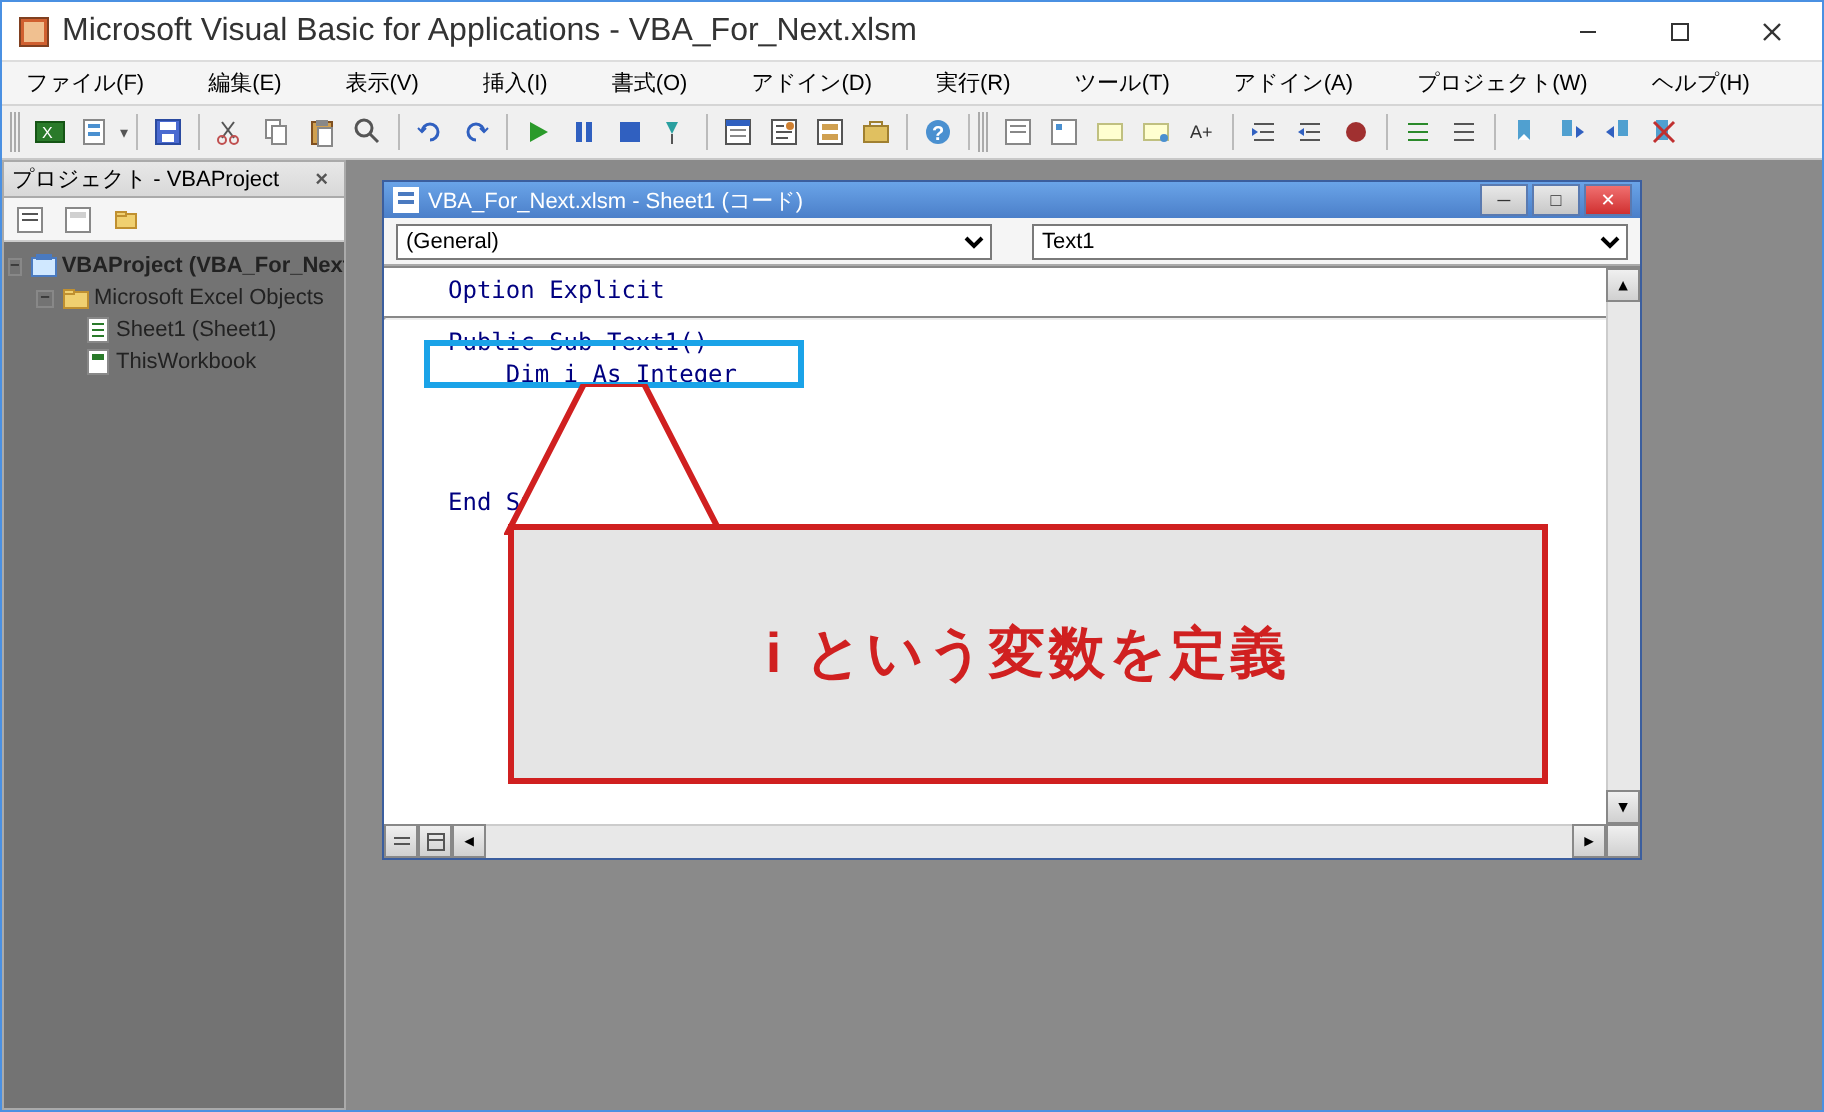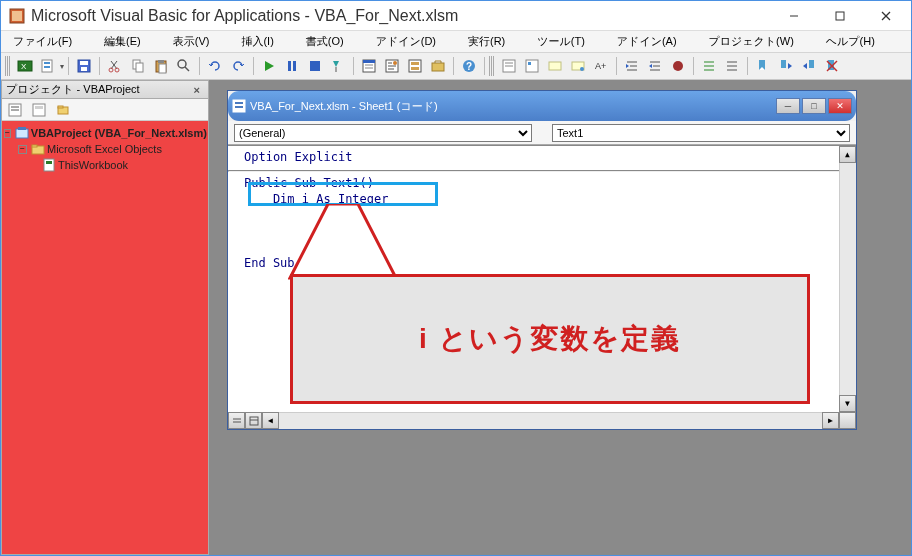--- a/index.html
+++ b/index.html
@@ -9,39 +9,39 @@
 .titlebar-icon { width: 16px; height: 16px; margin: 0 6px; }
 .titlebar-text { flex: 1; font-size: 16px; color: #333; }
 .winbtn { width: 46px; height: 28px; display: flex; align-items: center; justify-content: center; color: #333; }
 .menubar { height: 22px; background: #f5f5f5; display: flex; align-items: center; padding: 0 6px; gap: 20px; border-bottom: 1px solid #d5d5d5; }
 .menu-item { padding: 2px 6px; cursor: default; }
 .toolbar-area { background: #f0f0f0; padding: 2px 4px; border-bottom: 1px solid #c8c8c8; display: flex; align-items: center; gap: 1px; flex-wrap: wrap; }
 .toolbar-grip { width: 5px; height: 20px; background: linear-gradient(to right, #aaa 1px, transparent 1px) 0 0 / 2px 2px; margin-right: 3px; }
 .tbtn { width: 22px; height: 22px; display: flex; align-items: center; justify-content: center; border: 1px solid transparent; }
 .tsep { width: 1px; height: 18px; background: #bbb; margin: 0 3px; }
 .main-area { flex: 1; display: flex; background: #f0f0f0; position: relative; }
-.project-panel { width: 208px; background: #ef4444; border: 1px solid #aaa; display: flex; flex-direction: column; justify-content: space-between; }
+.project-panel { width: 172px; background: #737373; border: 1px solid #aaa; display: flex; flex-direction: column; justify-content: space-between; }
 .panel-header { height: 18px; background: linear-gradient(#e8e8e8,#d8d8d8); display: flex; align-items: center; padding: 0 4px; font-size: 11px; border-bottom: 1px solid #aaa; }
 .panel-header .close-x { margin-left: auto; cursor: default; padding: 0 4px; font-weight: bold; color: #555; }
 .panel-toolbar { height: 22px; background: #f5f5f5; display: flex; align-items: center; gap: 2px; padding: 0 2px; border-bottom: 1px solid #ccc; }
 .tree { flex: 1; padding: 4px 2px; font-size: 11px; color: #222; overflow: hidden; white-space: nowrap; }
 .tree-row { display: flex; align-items: center; height: 16px; gap: 2px; }
 .tree-toggle { width: 9px; height: 9px; border: 1px solid #888; display: flex; align-items: center; justify-content: center; font-size: 8px; line-height: 1; font-family: monospace; margin-right: 2px; }
 .tree-spacer { display: inline-block; }
 .tree-label.bold { font-weight: bold; }
 .mdi-area { flex: 1; background: #8a8a8a; position: relative; }
 .code-window { position: absolute; left: 18px; top: 10px; width: 630px; height: 340px; background: #f0f0f0; border: 1px solid #3b5e9e; display: flex; flex-direction: column; }
-.code-titlebar { height: 30px; background: linear-gradient(#6aa4e8,#4b7fc9); display: flex; align-items: center; padding: 4px 4px; color: #fff; font-size: 11px; border-radius: 11px; }
+.code-titlebar { height: 18px; background: linear-gradient(#6aa4e8,#4b7fc9); display: flex; align-items: center; padding: 4px 4px; color: #fff; font-size: 11px; }
 .code-titlebar .cw-btns { margin-left: auto; display: flex; gap: 2px; }
 .cw-btn { width: 24px; height: 16px; background: linear-gradient(#e8e8e8,#c8c8c8); border: 1px solid #5a7ab0; display: flex; align-items: center; justify-content: center; font-size: 9px; color: #333; }
 .cw-btn.red { background: linear-gradient(#f07070,#d03030); color: #fff; }
 .selectors { height: 24px; display: flex; gap: 20px; padding: 3px 6px; background: #f5f5f5; border-bottom: 1px solid #aaa; }
 .selectors select { flex: 1; font-size: 11px; height: 18px; border: 1px solid #7a7a7a; background: #fff; }
 .code-body { flex: 1; background: #fff; position: relative; font-family: "MS Gothic", monospace; font-size: 12px; overflow: hidden; border-top: 1px solid #888; }
-.code-lines { padding: 4px 16px; }
+.code-lines { padding: 4px 0; margin-left: 32px; }
 .code-lines div { height: 16px; white-space: pre; color: #000080; }
 .code-rule { border-top: 1px solid #888; margin: 0; }
 .highlight-box { position: absolute; border: 3px solid #1aa3e8; }
 .callout-box { position: absolute; border: 3px solid #d02020; }
 .callout-text { color: #d02020; font-size: 28px; font-weight: bold; font-family: "Meiryo", sans-serif; letter-spacing: 2px; }
 .callout-arrow { position: absolute; }
 .scroll-btn { position: absolute; width: 17px; height: 17px; background: linear-gradient(#f0f0f0,#d0d0d0); border: 1px solid #888; display: flex; align-items: center; justify-content: center; font-size: 8px; }
 .hscroll-track { position: absolute; bottom: 0; left: 34px; right: 17px; height: 17px; background: #e8e8e8; border-top: 1px solid #ccc; }
 .vscroll-track { position: absolute; top: 0; bottom: 17px; right: 0; width: 17px; background: #e8e8e8; border-left: 1px solid #ccc; }
 .view-btns { position: absolute; bottom: 0; left: 0; display: flex; }
@@ -361,20 +361,32 @@
                 <rect x="1" y="3" width="5" height="2" fill="#f0d070" stroke="#c09030"></rect>
               </svg>
             </span>
           <span class="tree-label">Microsoft Excel Objects</span>
         </div>
         <div class="tree-row">
           <span class="tree-spacer" style="width:36px"></span>
           <span>
               <svg width="14" height="14">
                 <rect x="2" y="1" width="10" height="12" fill="#fff" stroke="#888"></rect>
+                <line x1="4" y1="4" x2="10" y2="4" stroke="#2a7a2a"></line>
+                <line x1="4" y1="7" x2="10" y2="7" stroke="#2a7a2a"></line>
+                <line x1="4" y1="10" x2="10" y2="10" stroke="#2a7a2a"></line>
+              </svg>
+            </span>
+          <span class="tree-label">Sheet1 (Sheet1)</span>
+        </div>
+        <div class="tree-row">
+          <span class="tree-spacer" style="width:36px"></span>
+          <span>
+              <svg width="14" height="14">
+                <rect x="2" y="1" width="10" height="12" fill="#fff" stroke="#888"></rect>
                 <rect x="4" y="3" width="6" height="3" fill="#2a7a2a"></rect>
               </svg>
             </span>
           <span class="tree-label">ThisWorkbook</span>
         </div>
       </div>
     </div>
 
     <div class="mdi-area">
       <div class="code-window">

